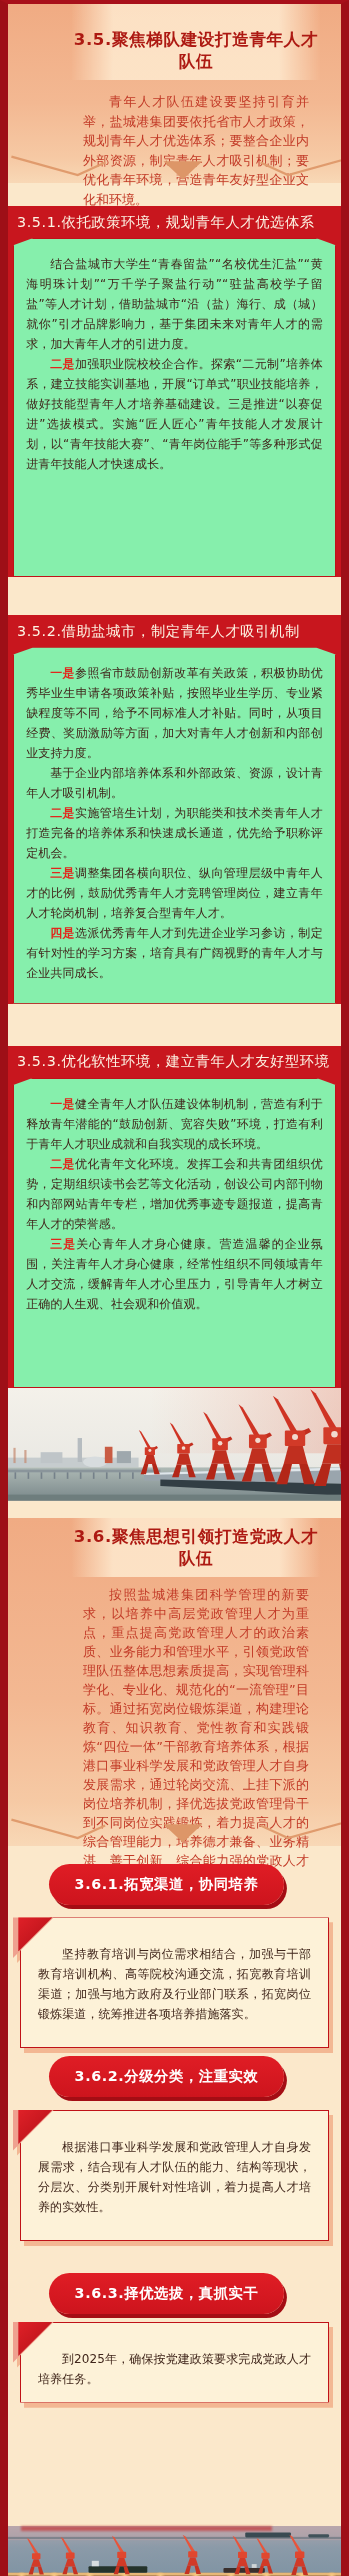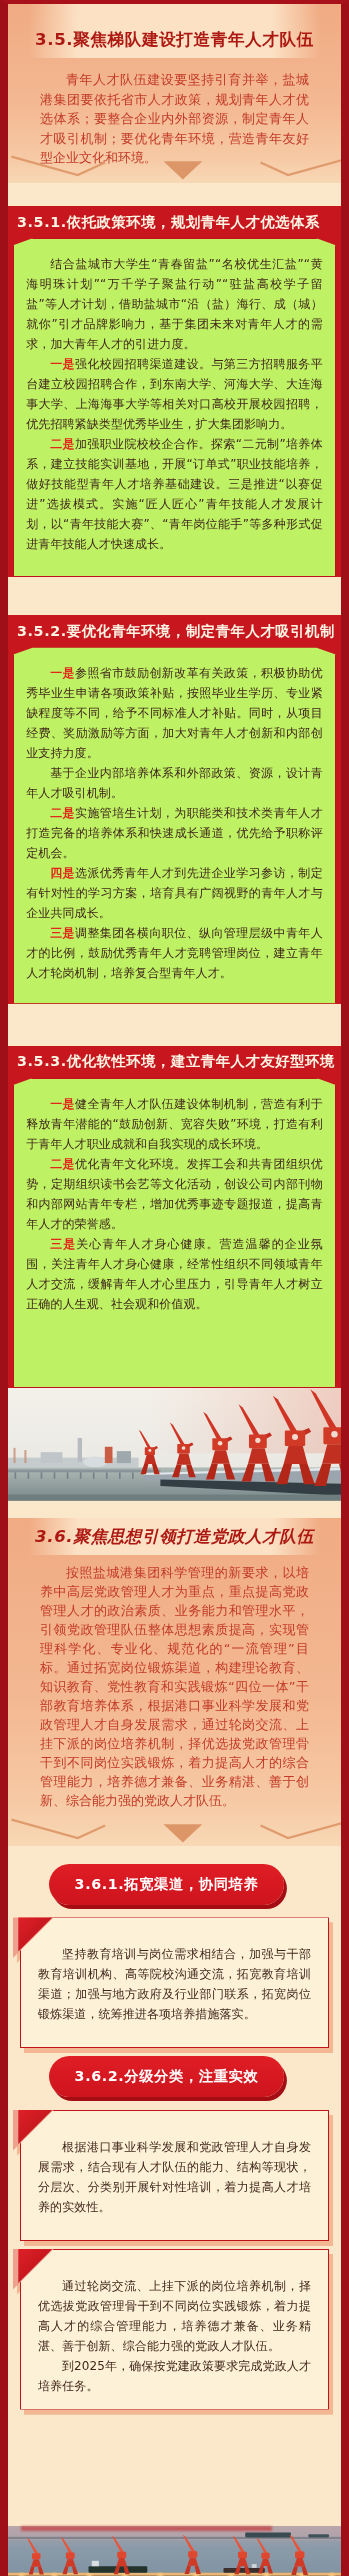--- a/index.html
+++ b/index.html
@@ -3,37 +3,37 @@
 <meta charset="utf-8">
 <style>
   html,body{margin:0;padding:0;background:#7c0a10;}
   .page{
     position:relative;width:333px;min-height:2567px;margin:0 auto;
     border-left:8px solid #9e0f17;border-right:8px solid #9e0f17;border-top:4.6px solid #a8101a;
     background:#fbe8cb;font-family:"DejaVu Sans","Liberation Sans",sans-serif;
     overflow:hidden;
   }
   
-  .panel{position:relative;background:linear-gradient(180deg,#f0ab83 0%,#f3b892 55%,#f6c9a4 86%,#f8d8b6 100%);}
+  .panel{position:relative;background:linear-gradient(180deg,#f0ab83 0%,#f3b892 55%,#f6c9a4 86%,#f8d8b6 100%);padding-left:43px;}
   .panel-1{height:179px;}
   .panel-2{height:328px;}
   .title-hl{margin:0 15px;background:linear-gradient(90deg,rgba(255,238,212,0) 2%,rgba(255,238,212,.8) 18%,rgba(255,238,212,.8) 82%,rgba(255,238,212,0) 98%);}
   .panel-title{margin:0;padding:8px 0 6.9px;text-align:center;font-size:16.6px;font-weight:700;color:#ad1912;letter-spacing:0.6px;}
   .panel-1 .title-hl{padding-top:17px;background-origin:content-box;}
   .panel-intro{margin:0;padding:12.6px 32px 0;font-size:13px;line-height:19.4px;color:#c23a27;text-align:justify;text-indent:2em;font-weight:500;}
   .chevron-row{position:absolute;left:0;right:0;bottom:0;height:32px;display:block;}
   
   .gap{background:#fbe8cb;}
   .g40{height:23px;} .g66{height:38px;} .g74{height:42px;}
   
   .section-red{background:#c8161e;}
   .band{height:32px;display:flex;align-items:center;padding-left:9px;}
-  .band span{font-size:14.3px;font-weight:700;color:#fdf4e4;letter-spacing:0.6px;white-space:nowrap;}
+  .band span{font-size:14.3px;font-weight:400;color:#fdf4e4;letter-spacing:0.6px;white-space:nowrap;}
   .cbox{
-    position:relative;margin:0 4.6px;background:#bef264;border:1.7px solid #bf1218;
+    position:relative;margin:0 4.6px;background:#86efac;border:1.7px solid #bf1218;
     clip-path:polygon(20.6px 0,calc(100% - 20.6px) 0,100% 7.4px,100% 100%,0 100%,0 7.4px);
     padding:15px 12.6px 19.4px;
   }
   .bp{margin:0;font-size:12px;line-height:20px;color:#40261b;text-align:justify;text-indent:2em;letter-spacing:0.1px;}
   .mk{color:#e2261c;font-weight:700;}
   
   .lower{background:#fbe8cb;height:680px;}
   .pill-wrap{display:flex;justify-content:center;padding-top:18px;}
   .pill{
     position:relative;background:linear-gradient(180deg,#e01d25,#cd141d);color:#fff;
@@ -73,37 +73,36 @@
   </section>
 
   <div class="gap g40"></div>
 
   <section class="section-red">
     <div class="band">
         <span>3.5.1.依托政策环境，规划青年人才优选体系</span>
       </div>
     <div class="cbox" style="min-height:303px;">
       <p class="bp"><span class="mk"></span><span>结合盐城市大学生“青春留盐”“名校优生汇盐”“黄海明珠计划”“万千学子聚盐行动”“驻盐高校学子留盐”等人才计划，借助盐城市“沿（盐）海行、成（城）就你”引才品牌影响力，基于集团未来对青年人才的需求，加大青年人才的引进力度。</span></p>
-      <p class="bp"><span class="mk">一是</span><span>强化校园招聘渠道建设。与第三方招聘服务平台建立校园招聘合作，到东南大学、河海大学、大连海事大学、上海海事大学等相关对口高校开展校园招聘，优先招聘紧缺类型优秀毕业生，扩大集团影响力。</span></p>
       <p class="bp"><span class="mk">二是</span><span>加强职业院校校企合作。探索“二元制”培养体系，建立技能实训基地，开展“订单式”职业技能培养，做好技能型青年人才培养基础建设。三是推进“以赛促进”选拔模式。实施“匠人匠心”青年技能人才发展计划，以“青年技能大赛”、“青年岗位能手”等多种形式促进青年技能人才快速成长。</span></p>
     </div>
   </section>
 
   <div class="gap g66"></div>
 
   <section class="section-red">
     <div class="band">
-        <span>3.5.2.要优化青年环境，制定青年人才吸引机制</span>
+        <span>3.5.2.借助盐城市，制定青年人才吸引机制</span>
       </div>
     <div class="cbox" style="min-height:320px;">
       <p class="bp"><span class="mk">一是</span><span>参照省市鼓励创新改革有关政策，积极协助优秀毕业生申请各项政策补贴，按照毕业生学历、专业紧缺程度等不同，给予不同标准人才补贴。同时，从项目经费、奖励激励等方面，加大对青年人才创新和内部创业支持力度。</span></p>
       <p class="bp"><span class="mk"></span><span>基于企业内部培养体系和外部政策、资源，设计青年人才吸引机制。</span></p>
       <p class="bp"><span class="mk">二是</span><span>实施管培生计划，为职能类和技术类青年人才打造完备的培养体系和快速成长通道，优先给予职称评定机会。</span></p>
+      <p class="bp"><span class="mk">三是</span><span>调整集团各横向职位、纵向管理层级中青年人才的比例，鼓励优秀青年人才竞聘管理岗位，建立青年人才轮岗机制，培养复合型青年人才。</span></p>
       <p class="bp"><span class="mk">四是</span><span>选派优秀青年人才到先进企业学习参访，制定有针对性的学习方案，培育具有广阔视野的青年人才与企业共同成长。</span></p>
-      <p class="bp"><span class="mk">三是</span><span>调整集团各横向职位、纵向管理层级中青年人才的比例，鼓励优秀青年人才竞聘管理岗位，建立青年人才轮岗机制，培养复合型青年人才。</span></p>
     </div>
   </section>
 
   <div class="gap g74"></div>
 
   <section class="section-red">
     <div class="band">
         <span>3.5.3.优化软性环境，建立青年人才友好型环境</span>
       </div>
     <div class="cbox" style="min-height:274px;">
@@ -173,21 +172,21 @@
     <use href="#pcrane" transform="translate(236,76) scale(0.55)"></use>
     <use href="#pcrane" transform="translate(292,62) scale(0.68)"></use>
     <use href="#pcrane" transform="translate(352,42) scale(0.84)"></use>
     <use href="#pcrane" transform="translate(416,28) scale(0.96)"></use>
     <use href="#pcrane" transform="translate(478,12) scale(1.1)"></use>
     <use href="#pcrane" transform="translate(546,0) scale(1.2)"></use>
     <rect y="196" width="612" height="11" fill="#6e7d7d"></rect>
   </svg>
 
   <section class="panel panel-2">
-    <div class="title-hl" style="margin-top:17px;font-style:italic;">
+    <div class="title-hl" style="margin-top:17px;">
       <h1 class="panel-title">3.6.聚焦思想引领打造党政人才队伍</h1>
     </div>
     <p class="panel-intro" style="line-height:19px;padding-top:8px;">按照盐城港集团科学管理的新要求，以培养中高层党政管理人才为重点，重点提高党政管理人才的政治素质、业务能力和管理水平，引领党政管理队伍整体思想素质提高，实现管理科学化、专业化、规范化的“一流管理”目标。通过拓宽岗位锻炼渠道，构建理论教育、知识教育、党性教育和实践锻炼“四位一体”干部教育培养体系，根据港口事业科学发展和党政管理人才自身发展需求，通过轮岗交流、上挂下派的岗位培养机制，择优选拔党政管理骨干到不同岗位实践锻炼，着力提高人才的综合管理能力，培养德才兼备、业务精湛、善于创新、综合能力强的党政人才队伍。</p>
     <svg class="chevron-row" viewBox="0 0 612 56">
       <polyline points="6,10 122,42 170,20" fill="none" stroke="#e09b6d" stroke-width="4"></polyline>
       <polyline points="606,10 490,42 442,20" fill="none" stroke="#e09b6d" stroke-width="4"></polyline>
       <polygon points="272,18 340,18 306,50" fill="#dd9668"></polygon>
     </svg>
   </section>
 
@@ -208,23 +207,25 @@
         <div class="pill"><span>3.6.2.分级分类，注重实效</span></div>
       </div>
     <div class="fbox-wrap fbw">
       <div class="fbox">
         <p class="bp"><span>根据港口事业科学发展和党政管理人才自身发展需求，结合现有人才队伍的能力、结构等现状，分层次、分类别开展针对性培训，着力提高人才培养的实效性。</span></p>
       </div>
       <div class="fold-pink"></div>
       <div class="fold-red"></div>
     </div>
 
+    <div class="pill-wrap" style="padding-top:32px;">
+        <div class="pill"><span>3.6.3.择优选拔，真抓实干</span></div>
+      </div>
     <div class="fbox-wrap fbw">
       <div class="fbox" style="margin-top:8px;padding-bottom:12.6px;">
-        <p class="bp"><span>通过轮岗交流、上挂下派的岗位培养机制，择优选拔党政管理骨干到不同岗位实践锻炼，着力提高人才的综合管理能力，培养德才兼备、业务精湛、善于创新、综合能力强的党政人才队伍。</span></p>
         <p class="bp"><span>到2025年，确保按党建政策要求完成党政人才培养任务。</span></p>
       </div>
       <div class="fold-pink"></div>
       <div class="fold-red"></div>
     </div>
 
   </section>
 
   <div class="photo-night-wrap">
   <svg class="photo" viewBox="0 0 612 182" preserveAspectRatio="none">

